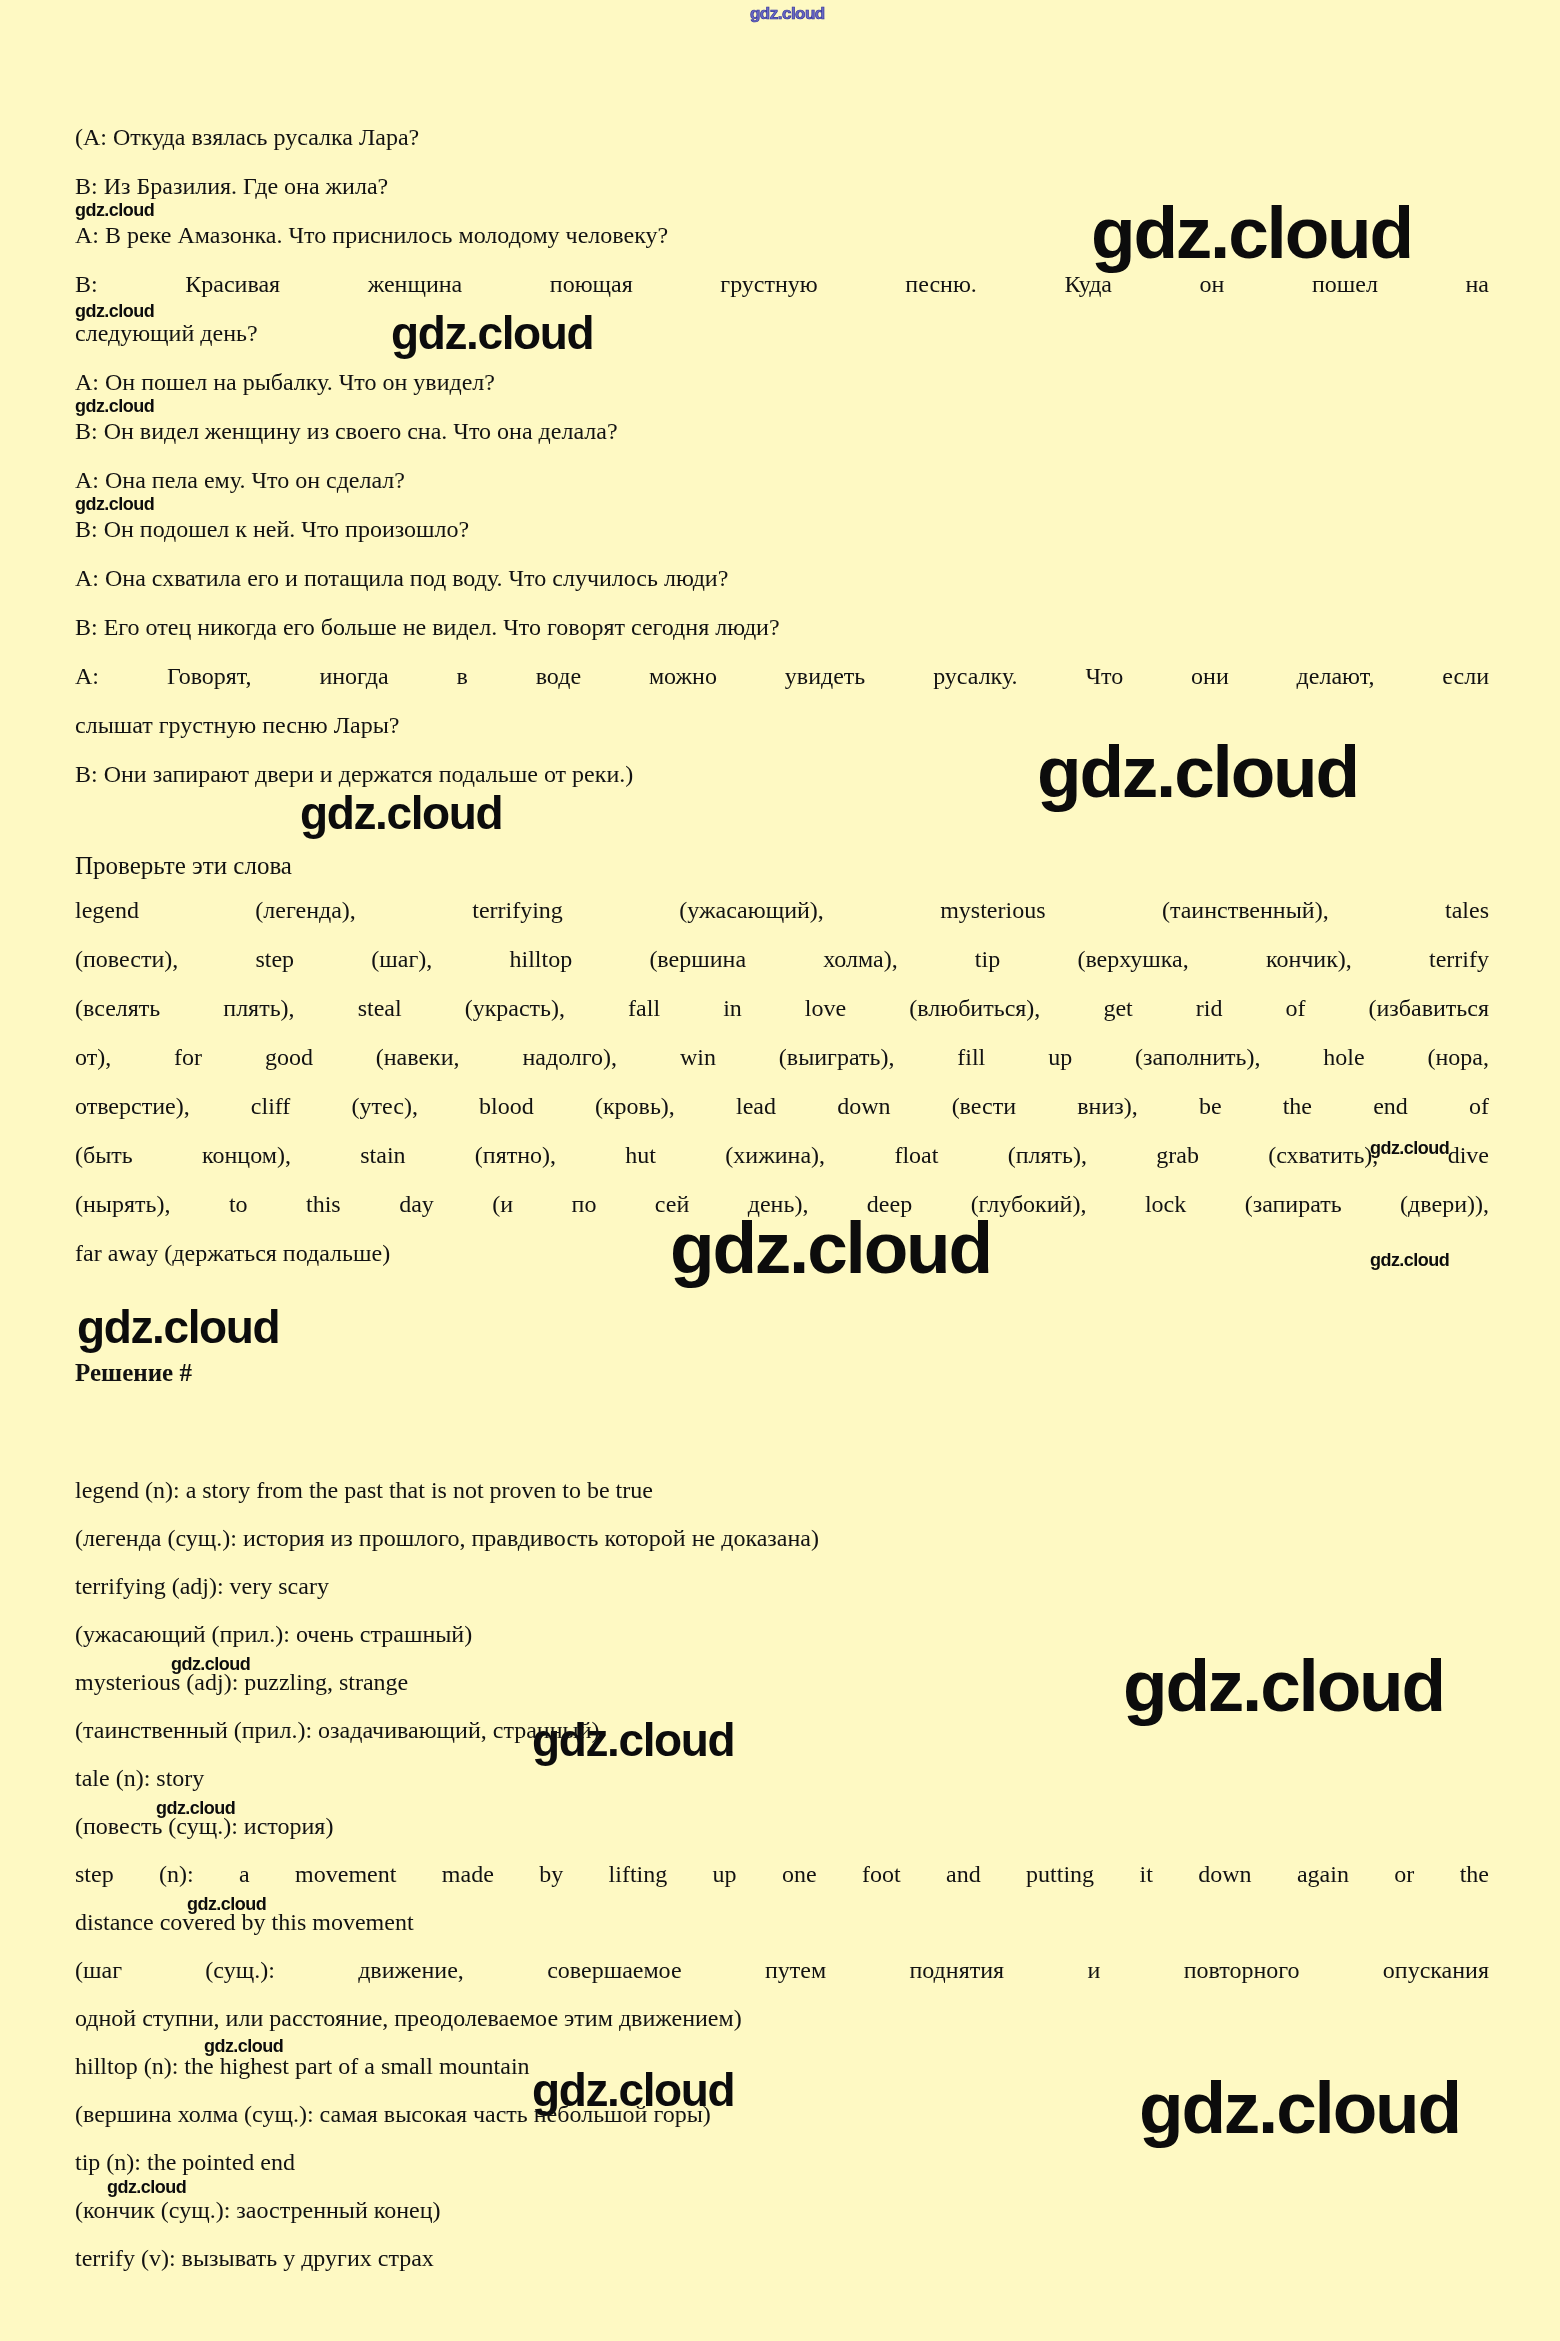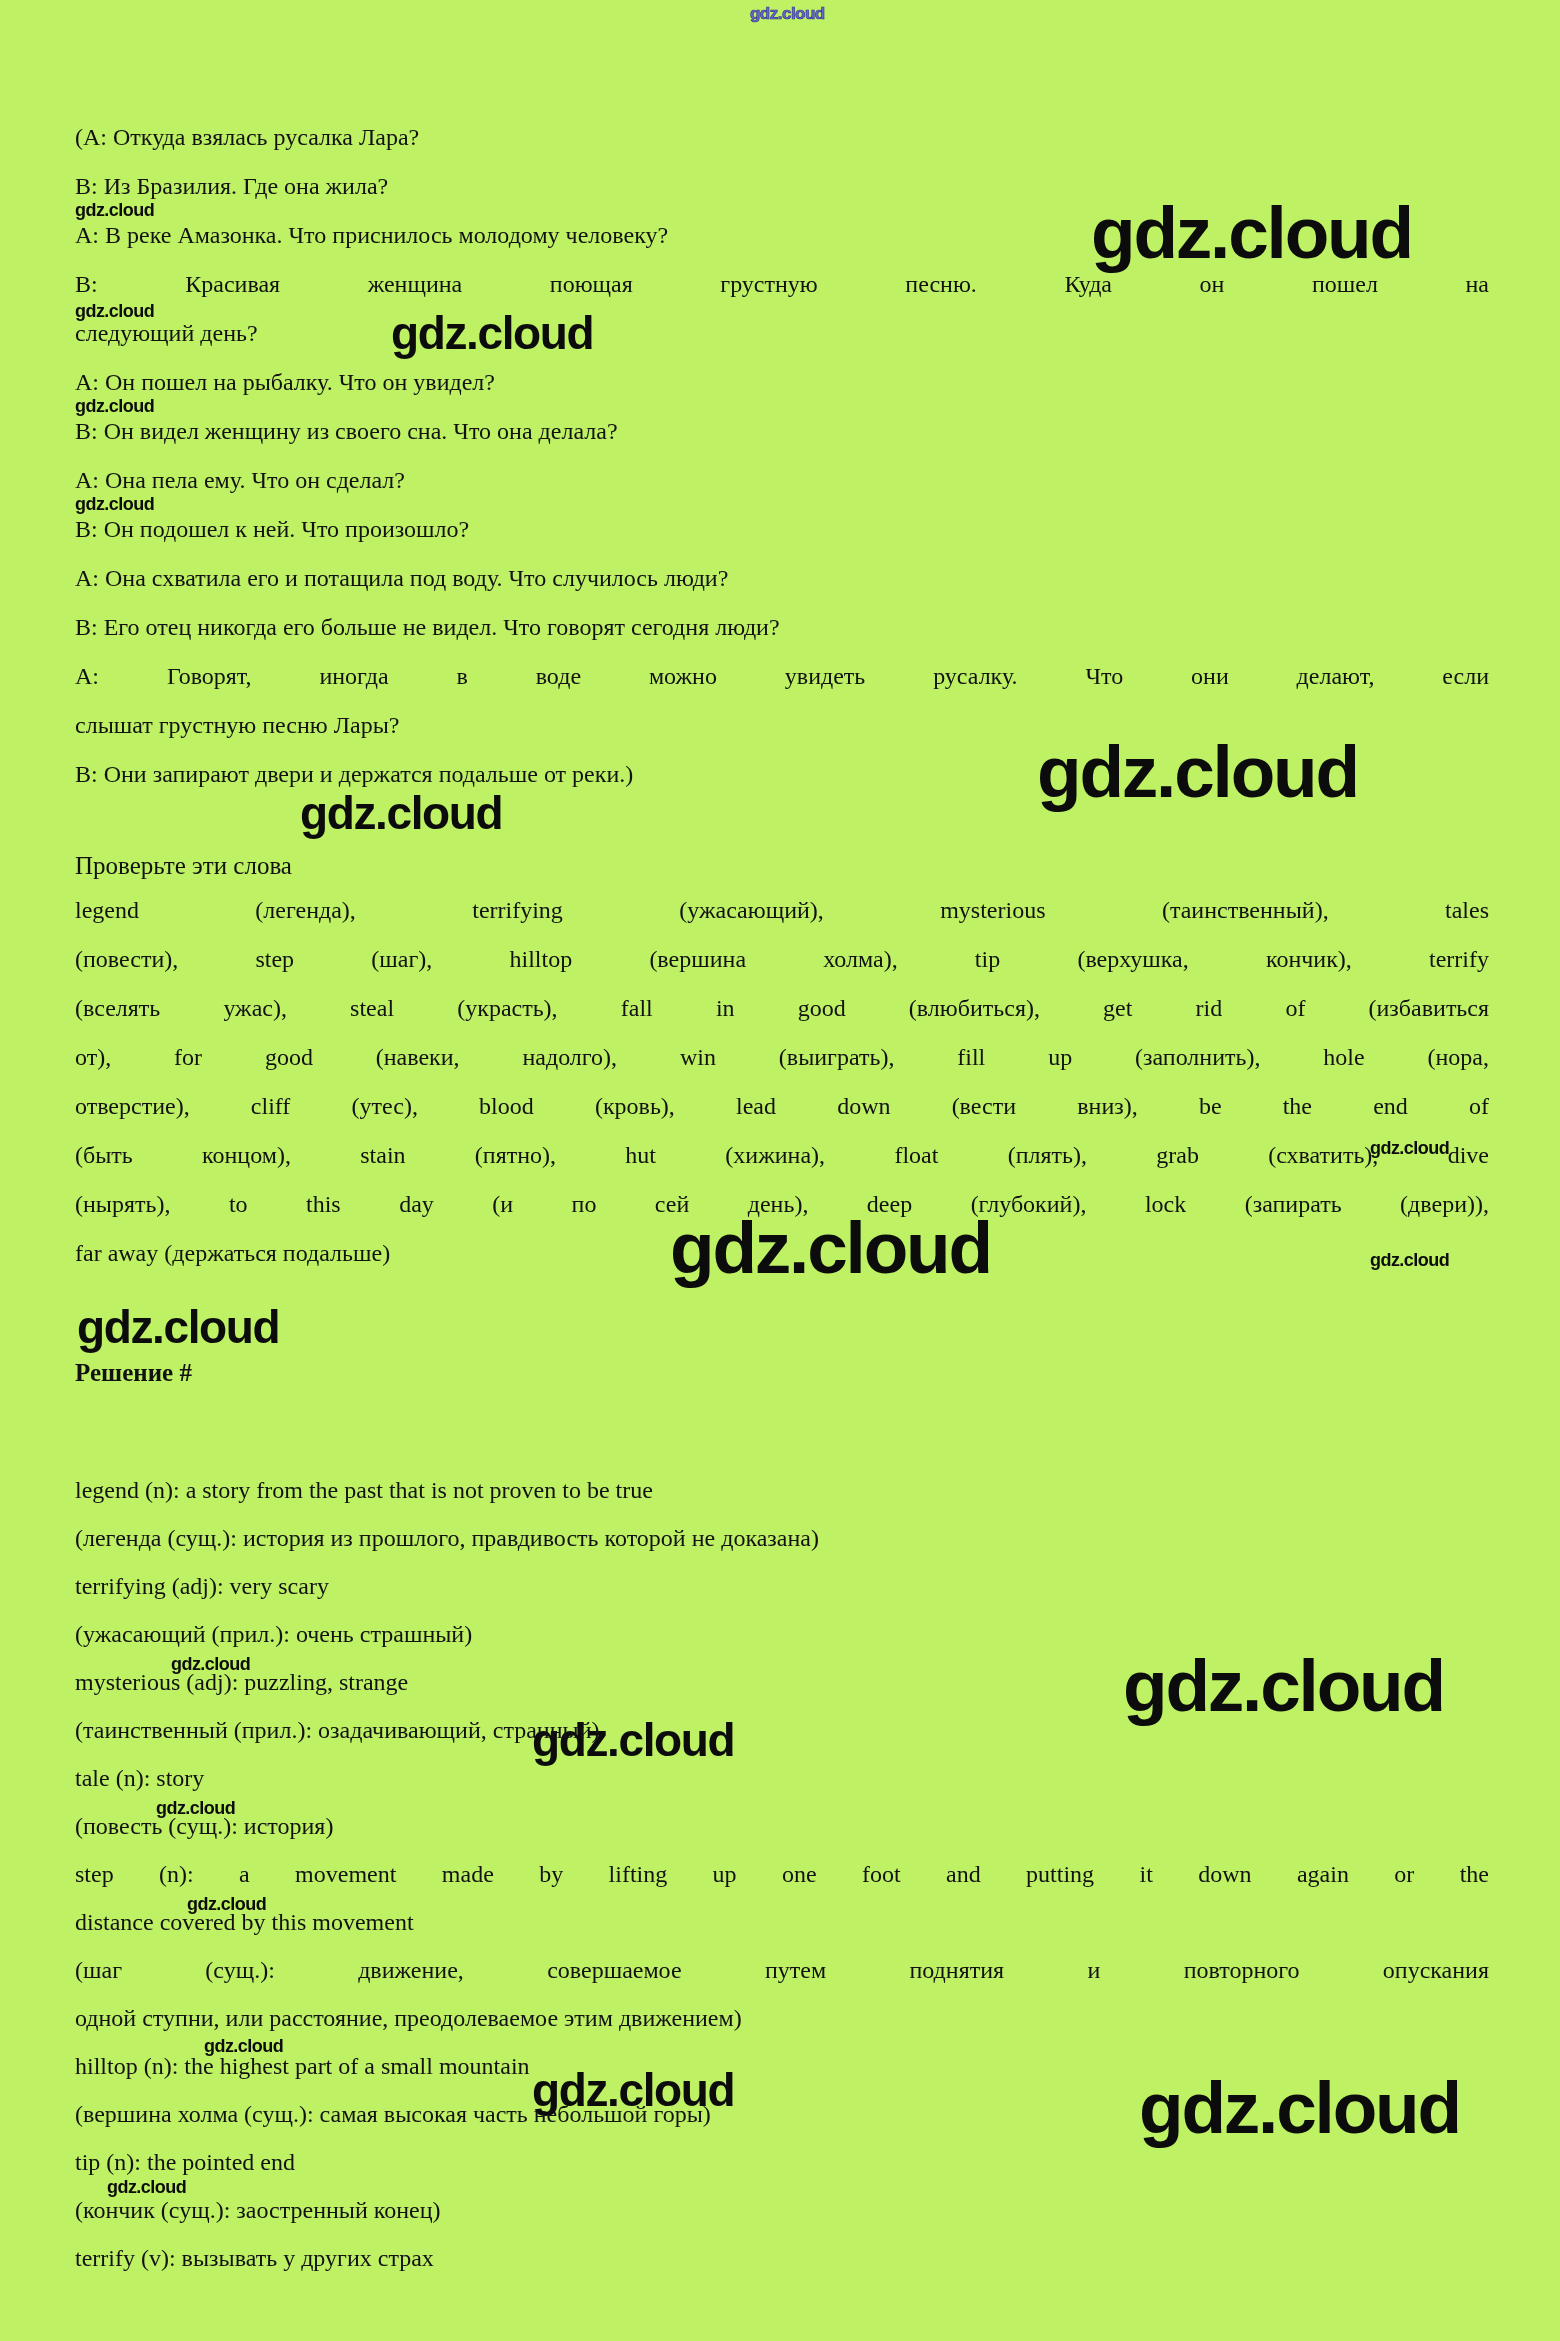--- a/index.html
+++ b/index.html
@@ -4,21 +4,21 @@
 <style>
   html, body {
     margin: 0;
     padding: 0;
     background: #ffffff;
   }
   .page {
     position: relative;
     width: 1561px;
     height: 2342px;
-    background: #bef264;
+    background: #fef9c3;
     overflow: hidden;
     font-family: "Liberation Serif", serif;
     color: #121212;
   }
   .textcol {
     position: absolute;
     left: 75px;
     width: 1414px;
   }
   .line {
@@ -111,21 +111,21 @@
       <div class="line justify">А: Говорят, иногда в воде можно увидеть русалку. Что они делают, если</div>
       <div class="line">слышат грустную песню Лары?</div>
       <div class="line">В: Они запирают двери и держатся подальше от реки.)</div>
     </div>
 
   <div class="textcol header-text" style="top: 841px; font-weight: normal;">Проверьте эти слова</div>
 
   <div class="textcol lh69 body-text" style="top: 886px;">
       <div class="line justify">legend (легенда), terrifying (ужасающий), mysterious (таинственный), tales</div>
       <div class="line justify">(повести), step (шаг), hilltop (вершина холма), tip (верхушка, кончик), terrify</div>
-      <div class="line justify">(вселять ужас), steal (украсть), fall in good (влюбиться), get rid of (избавиться</div>
+      <div class="line justify">(вселять плять), steal (украсть), fall in love (влюбиться), get rid of (избавиться</div>
       <div class="line justify">от), for good (навеки, надолго), win (выиграть), fill up (заполнить), hole (нора,</div>
       <div class="line justify">отверстие), cliff (утес), blood (кровь), lead down (вести вниз), be the end of</div>
       <div class="line justify">(быть концом), stain (пятно), hut (хижина), float (плять), grab (схватить), dive</div>
       <div class="line justify">(нырять), to this day (и по сей день), deep (глубокий), lock (запирать (двери)),</div>
       <div class="line">far away (держаться подальше)</div>
     </div>
 
   <div class="textcol header-text" style="top: 1348px;">Решение #</div>
 
   <div class="textcol lh67 body-text" style="top: 1434px; margin-top: 32px;">

